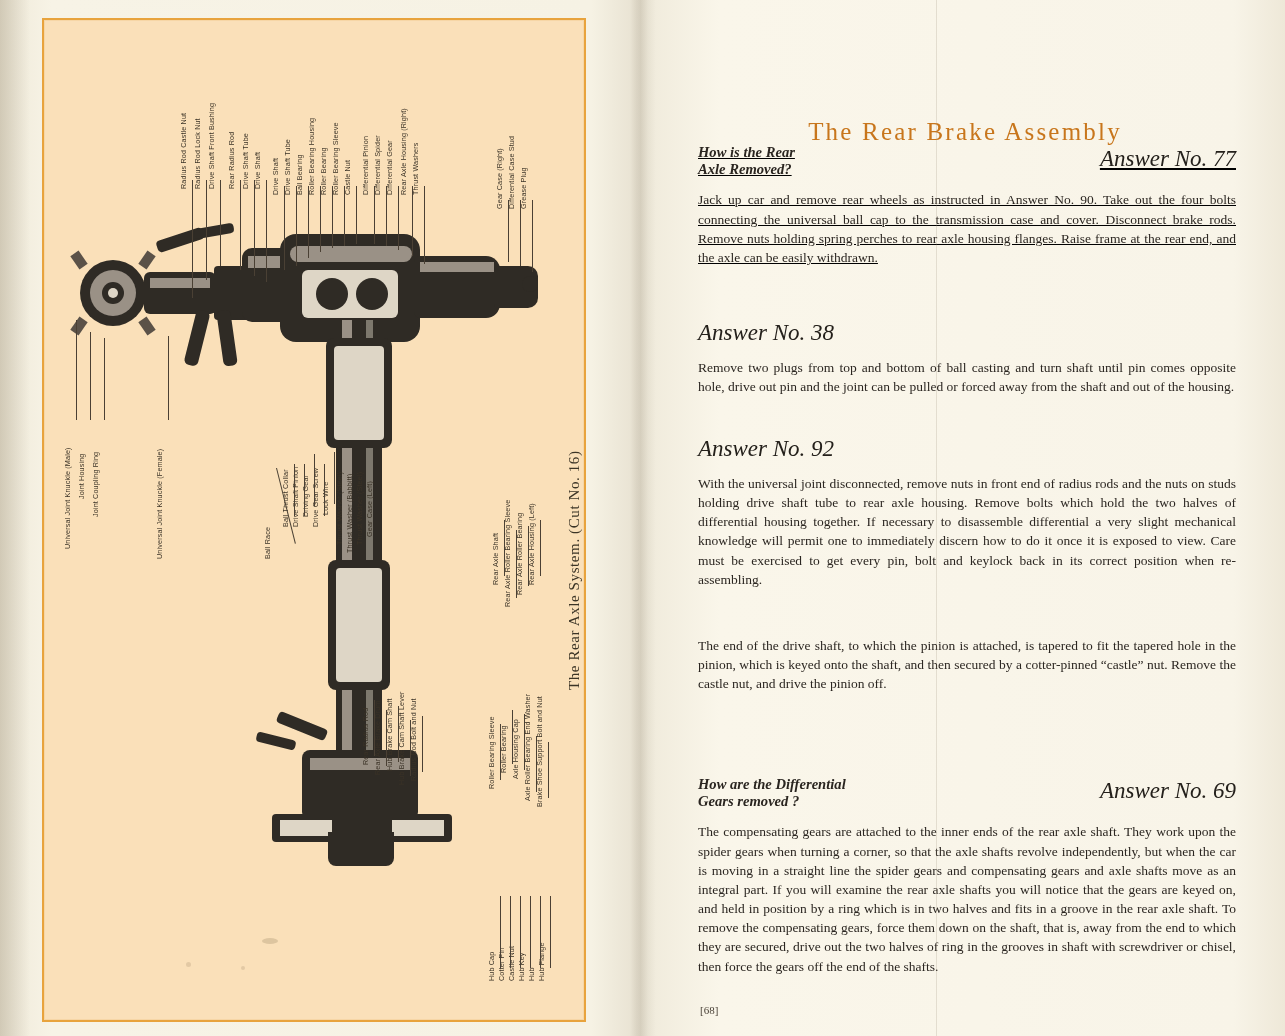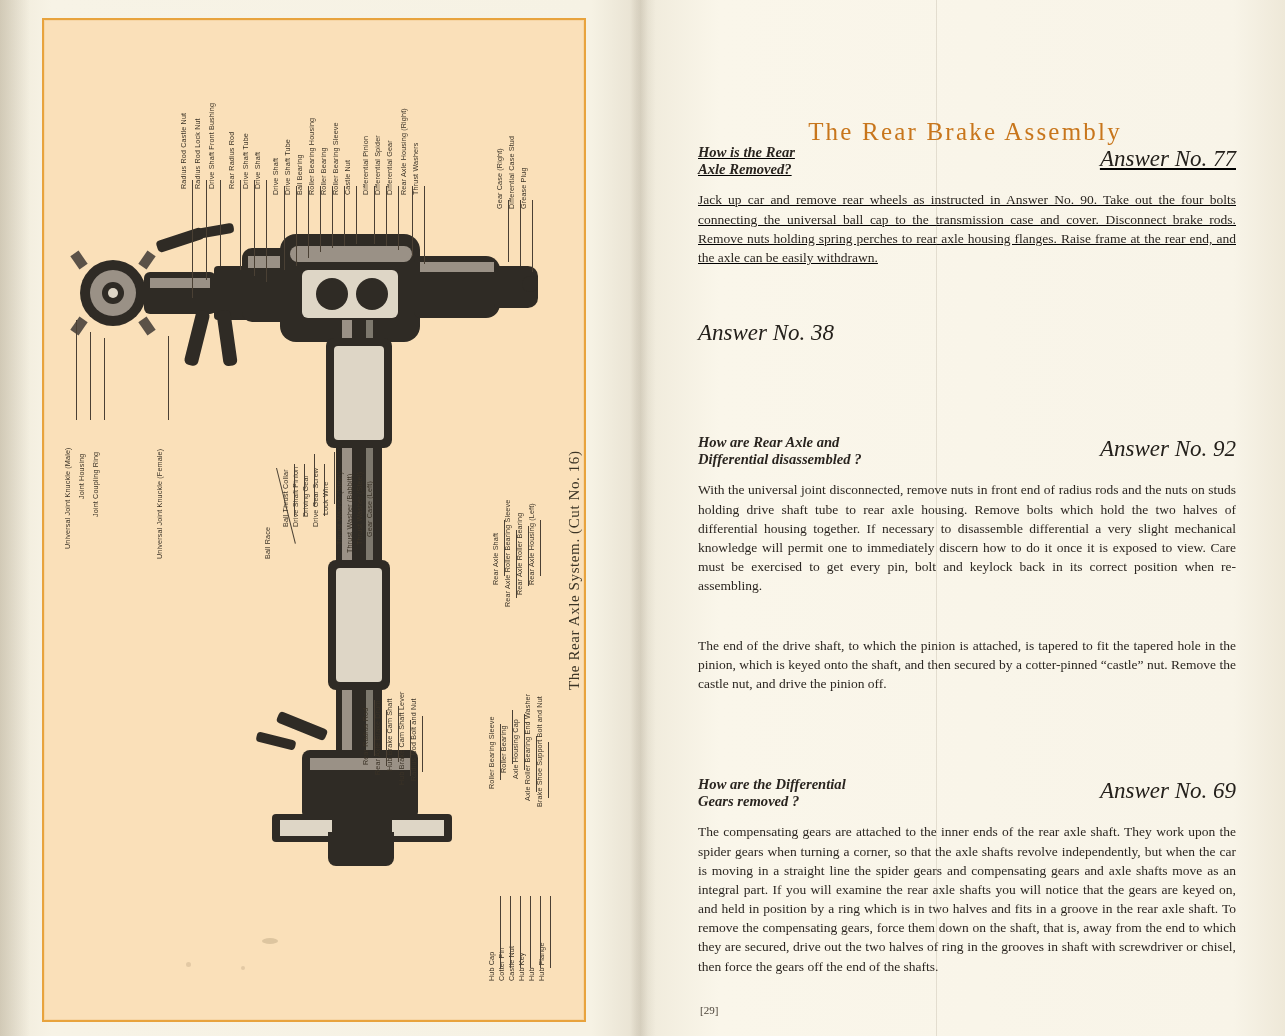--- a/index.html
+++ b/index.html
@@ -289,43 +289,43 @@
         <div class="q">How is the Rear<br>Axle Removed?</div>
         <div class="ans">Answer No. 77</div>
       </div>
       <div class="body-txt">Jack up car and remove rear wheels as instructed in Answer No. 90. Take out the four bolts connecting the universal ball cap to the transmission case and cover.  Disconnect brake rods.  Remove nuts holding spring perches to rear axle housing flanges.  Raise frame at the rear end, and the axle can be easily withdrawn.</div>
     </div>
 
     <div class="qa" style="top:318px;">
       <div class="qa-head">
         <div class="ans">Answer No. 38</div>
       </div>
+      <div class="body-txt">Remove two plugs from top and bottom of ball casting and turn shaft until pin comes opposite hole, drive out pin and the joint can be pulled or forced away from the shaft and out of the housing.</div>
     </div>
 
     <div class="qa" style="top:434px;">
       <div class="qa-head">
-        <div class="q">How are Rear Axle and<br>Differential disassembled ?</div>
         <div class="ans">Answer No. 92</div>
       </div>
       <div class="body-txt">With the universal joint disconnected, remove nuts in front end of radius rods and the nuts on studs holding drive shaft tube to rear axle housing.  Remove bolts which hold the two halves of differential housing together.  If necessary to disassemble differential a very slight mechanical knowledge will permit one to immediately discern how to do it once it is exposed to view.  Care must be exercised to get every pin, bolt and keylock back in its correct position when re-assembling.</div>
     </div>
 
     <div class="qa" style="top:624px;">
       <div class="body-txt">The end of the drive shaft, to which the pinion is attached, is tapered to fit the tapered hole in the pinion, which is keyed onto the shaft, and then secured by a cotter-pinned “castle” nut.  Remove the castle nut, and drive the pinion off.</div>
     </div>
 
     <div class="qa" style="top:776px;">
       <div class="qa-head">
         <div class="q">How are the Differential<br>Gears removed ?</div>
         <div class="ans">Answer No. 69</div>
       </div>
       <div class="body-txt">The compensating gears are attached to the inner ends of the rear axle shaft.  They work upon the spider gears when turning a corner, so that the axle shafts revolve independently, but when the car is moving in a straight line the spider gears and compensating gears and axle shafts move as an integral part.  If you will examine the rear axle shafts you will notice that the gears are keyed on, and held in position by a ring which is in two halves and fits in a groove in the rear axle shaft.  To remove the compensating gears, force them down on the shaft, that is, away from the end to which they are secured, drive out the two halves of ring in the grooves in shaft with screwdriver or chisel, then force the gears off the end of the shafts.</div>
     </div>
 
-    <div id="folio">[29]</div>
+    <div id="folio">[68]</div>
   </div>
 
   <div id="edge-l"></div>
   <div id="gutter"></div>
   <div id="vline"></div>
   <div class="spot" style="left:262px;top:938px;width:16px;height:6px;background:rgba(120,100,70,.22);"></div>
   <div class="spot" style="left:186px;top:962px;width:5px;height:5px;background:rgba(120,100,70,.18);"></div>
   <div class="spot" style="left:241px;top:966px;width:4px;height:4px;background:rgba(120,100,70,.18);"></div>
 </div>
 

